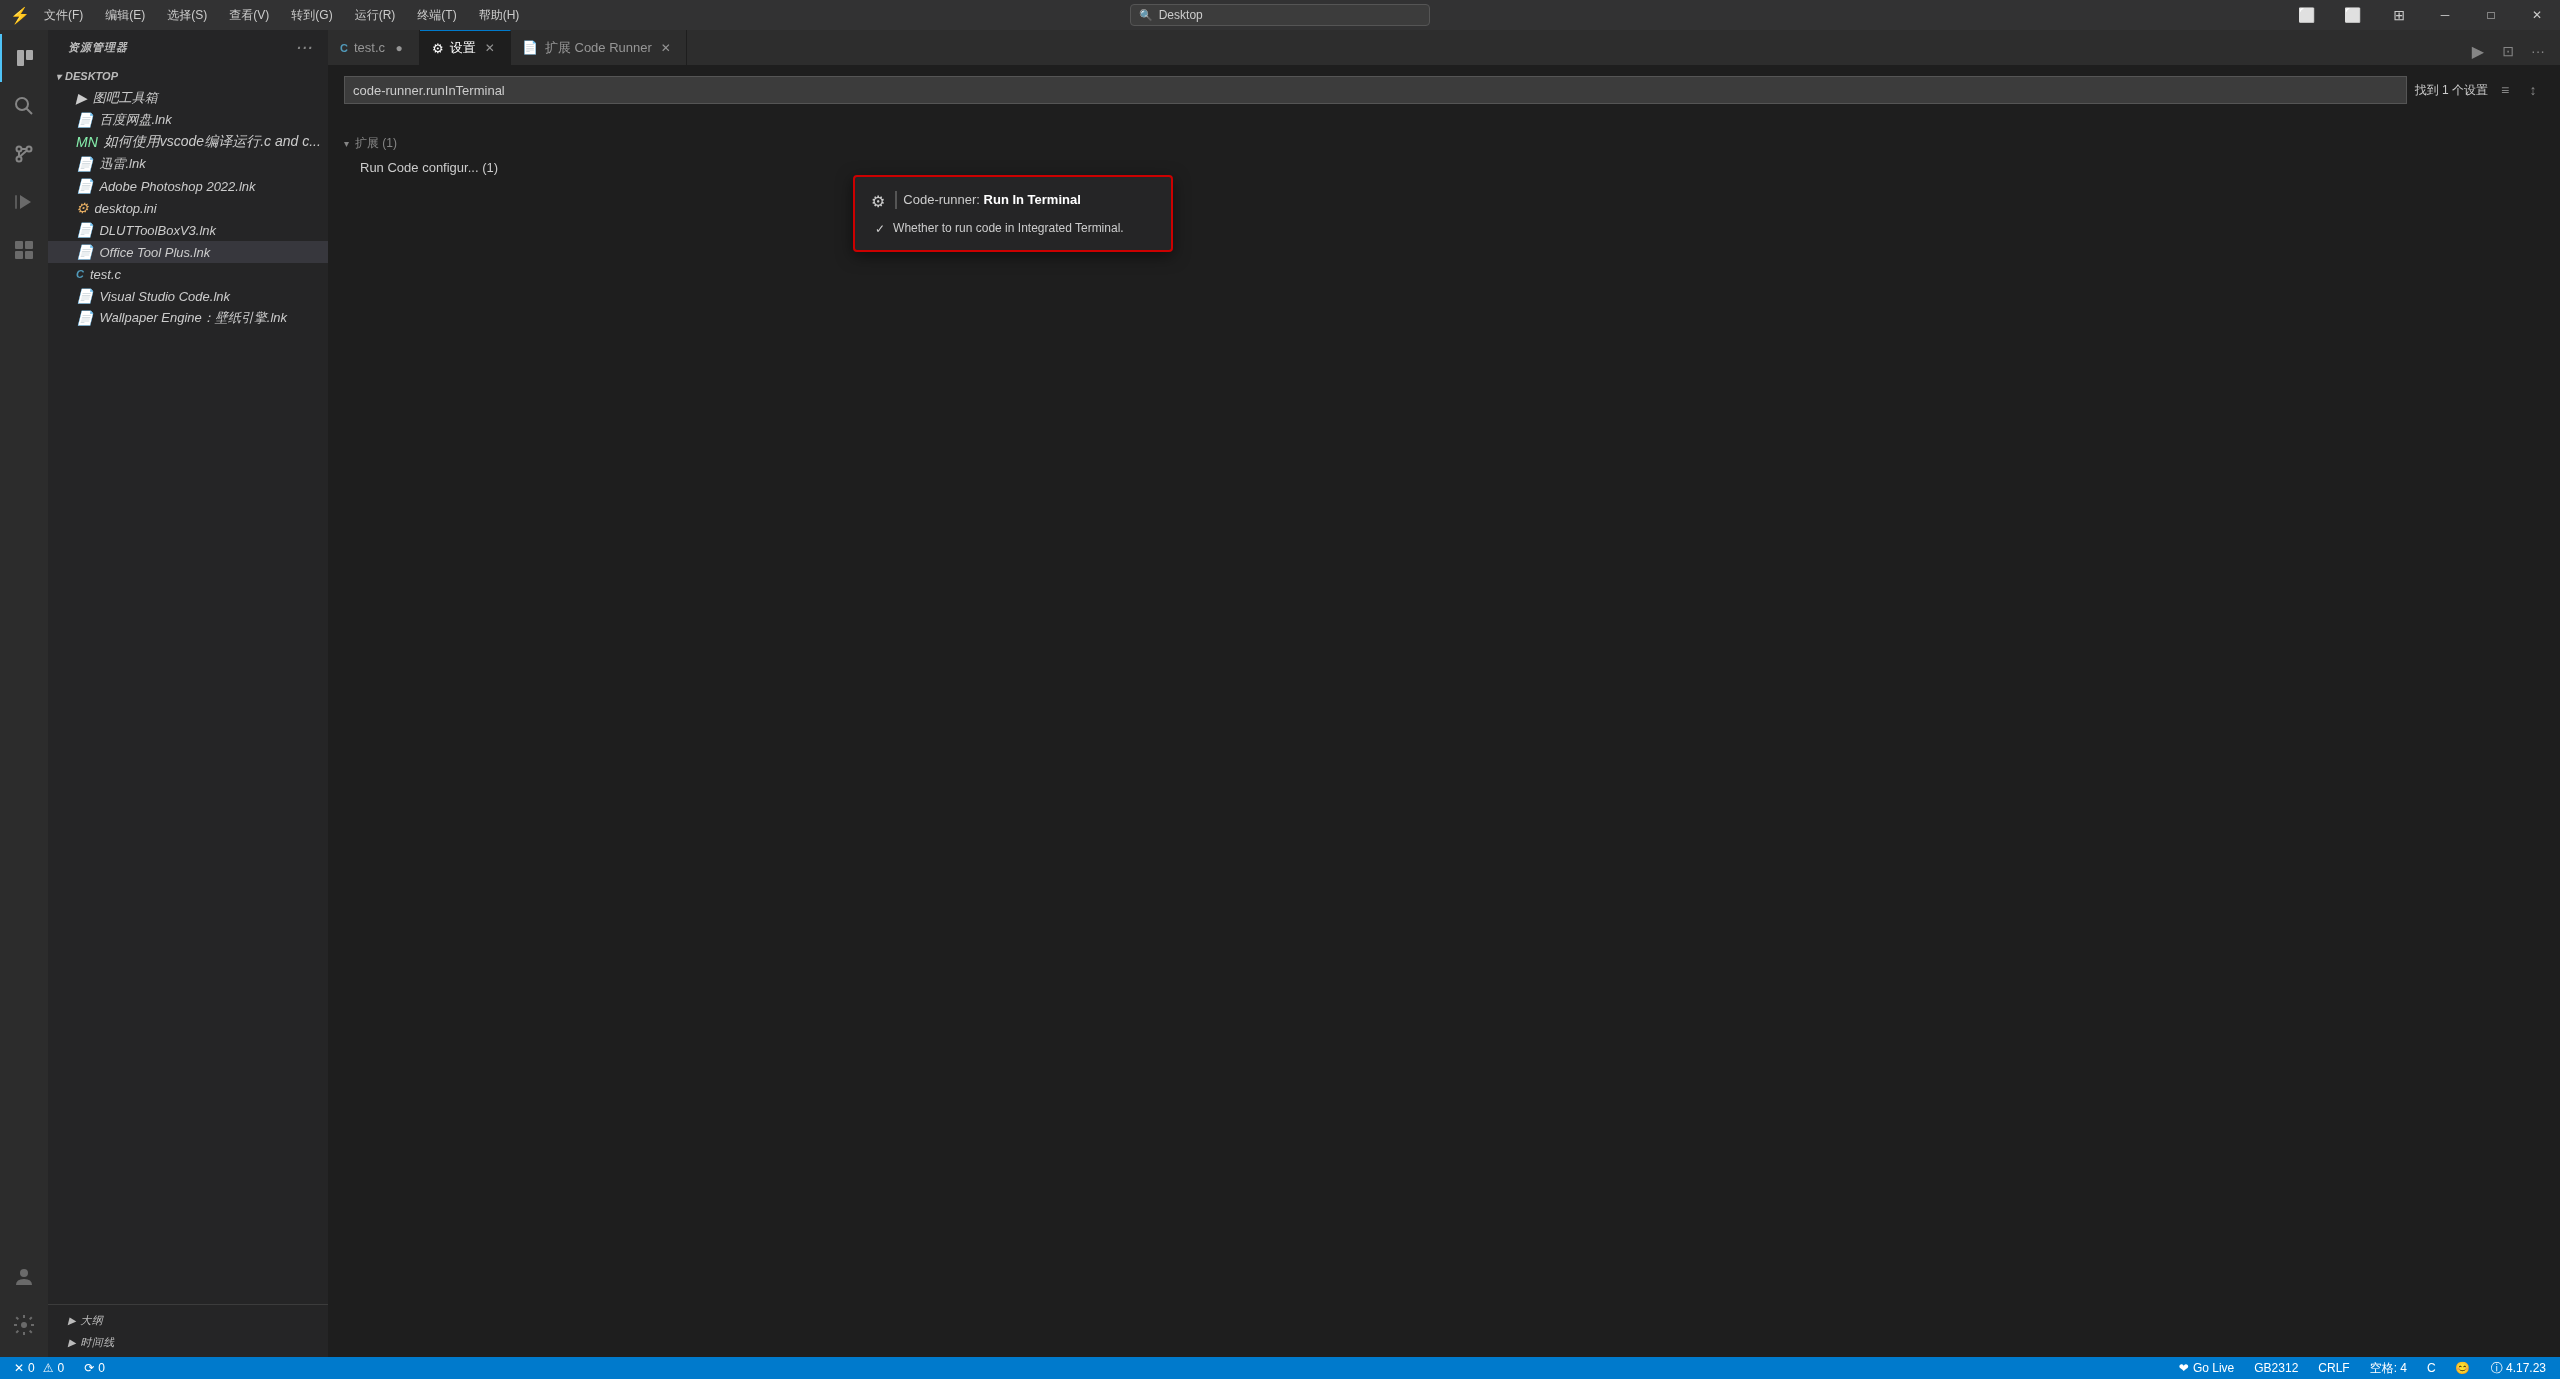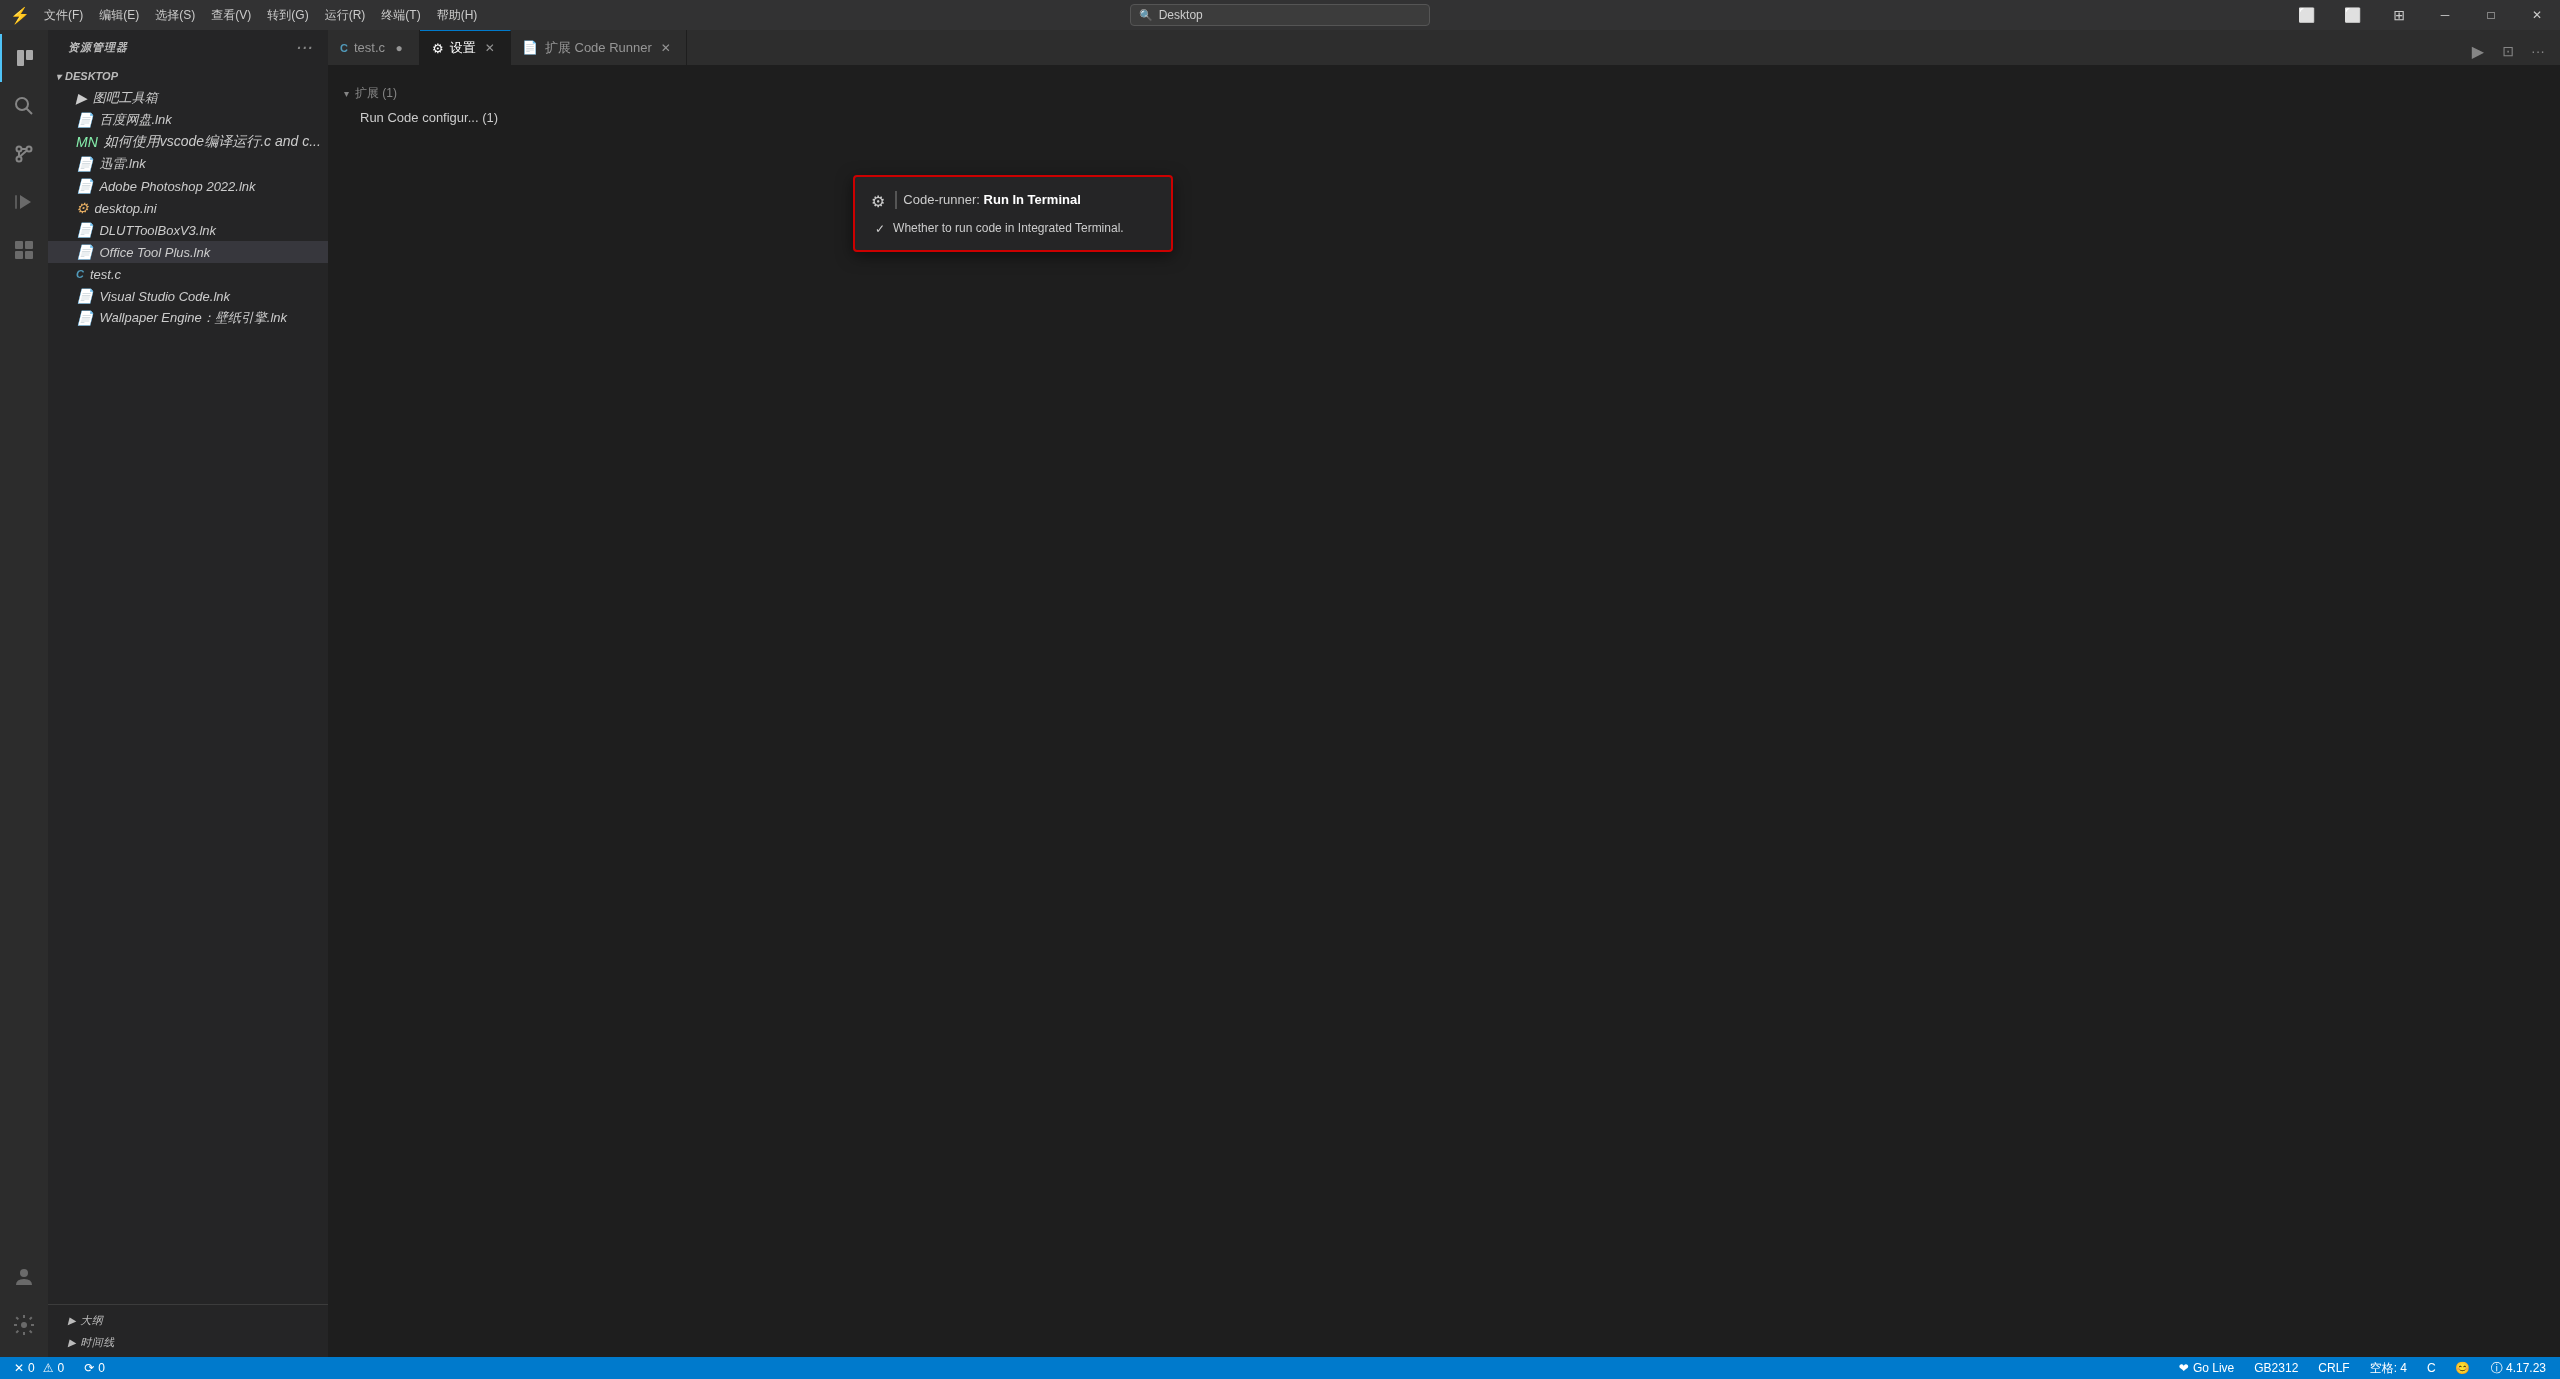--- a/index.html
+++ b/index.html
@@ -26,21 +26,21 @@
     }
     .title-bar-icon {
       width: 18px;
       height: 18px;
       margin-right: 8px;
       color: #75beff;
       font-size: 16px;
     }
     .title-bar-menu {
       display: flex;
-      gap: 0;
+      gap: 6px;
     }
     .title-bar-menu span {
       padding: 2px 8px;
       font-size: 12px;
       color: #cccccc;
       cursor: pointer;
     }
     .title-bar-search {
       position: absolute;
       left: 50%;
@@ -620,20 +620,28 @@
 
       <div style="margin-left:auto;display:flex;align-items:center;gap:2px;padding-right:8px;">
         <div class="toolbar-icon-btn" style="font-size:16px;">▶</div>
         <div class="toolbar-icon-btn">⊡</div>
         <div class="toolbar-icon-btn">···</div>
       </div>
     </div>
 
     <div class="settings-content">
 
+      <div class="settings-search-bar">
+        <input class="settings-search-input" type="text" value="code-runner.runInTerminal" style="">
+        <div style="display:flex;align-items:center;gap:6px;flex-shrink:0;">
+          <span class="settings-search-count">找到 1 个设置</span>
+          <div class="settings-filter-icon">≡</div>
+          <div class="settings-filter-icon">↕</div>
+        </div>
+      </div>
 
 
       <div class="settings-body">
         <div class="extension-group">
           <div class="extension-group-header">
             <span class="chevron">▾</span>
             <span>扩展 (1)</span>
           </div>
           <div class="setting-item">
             <span>Run Code configur... (1)</span>

